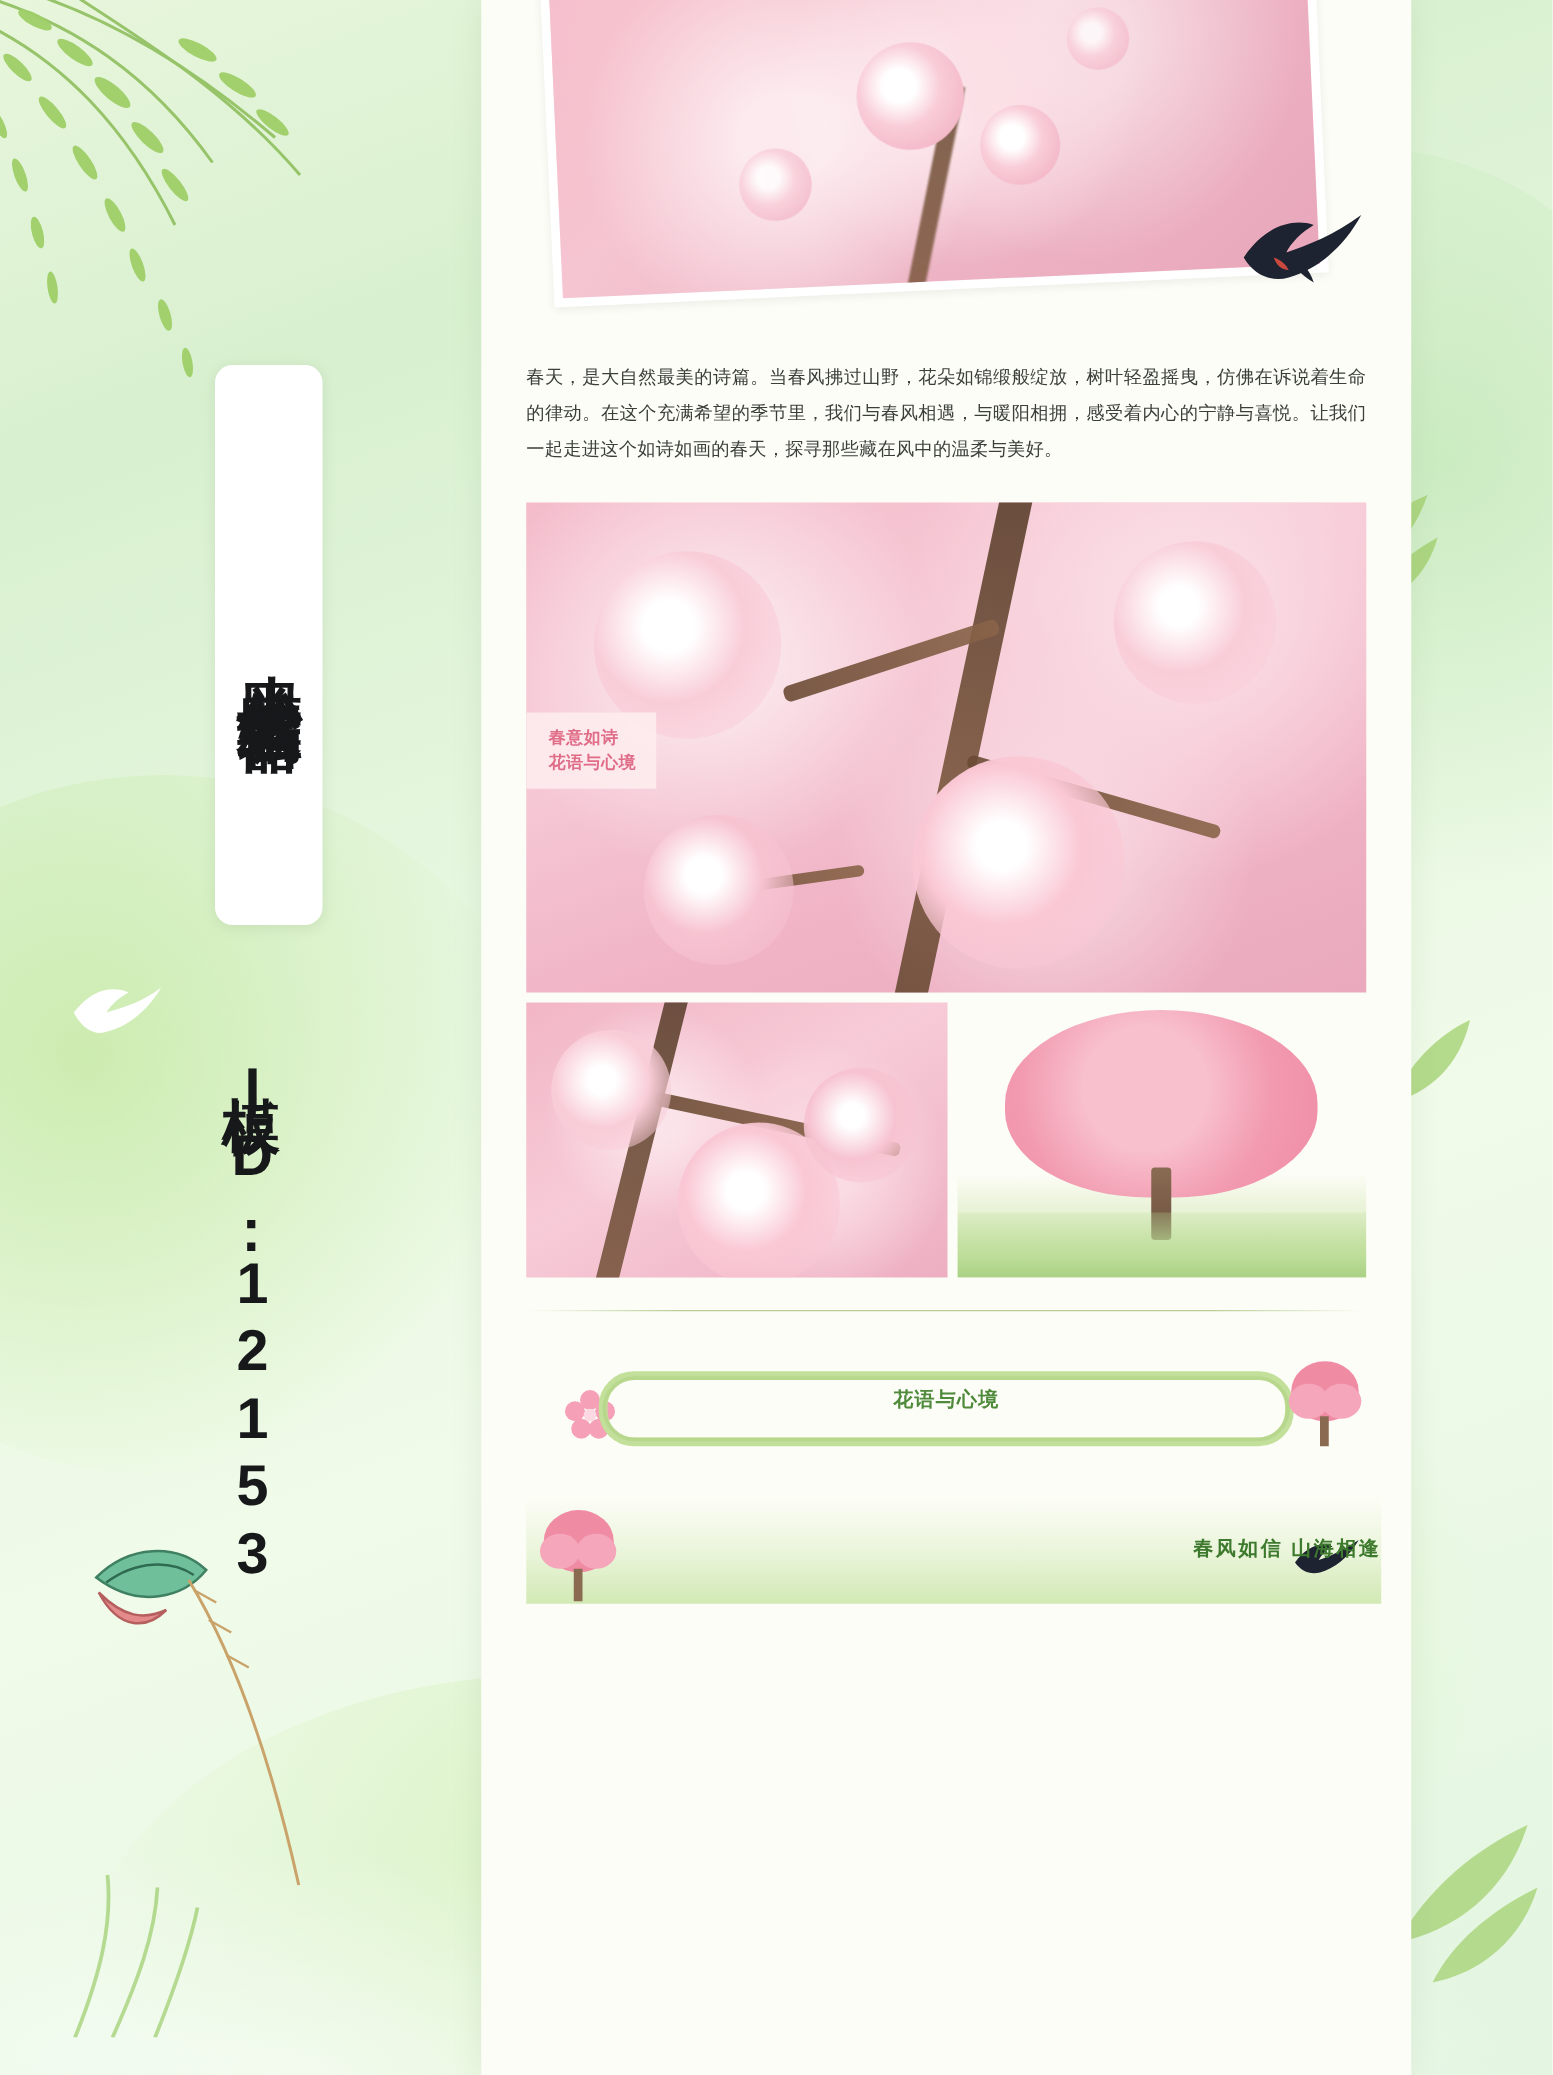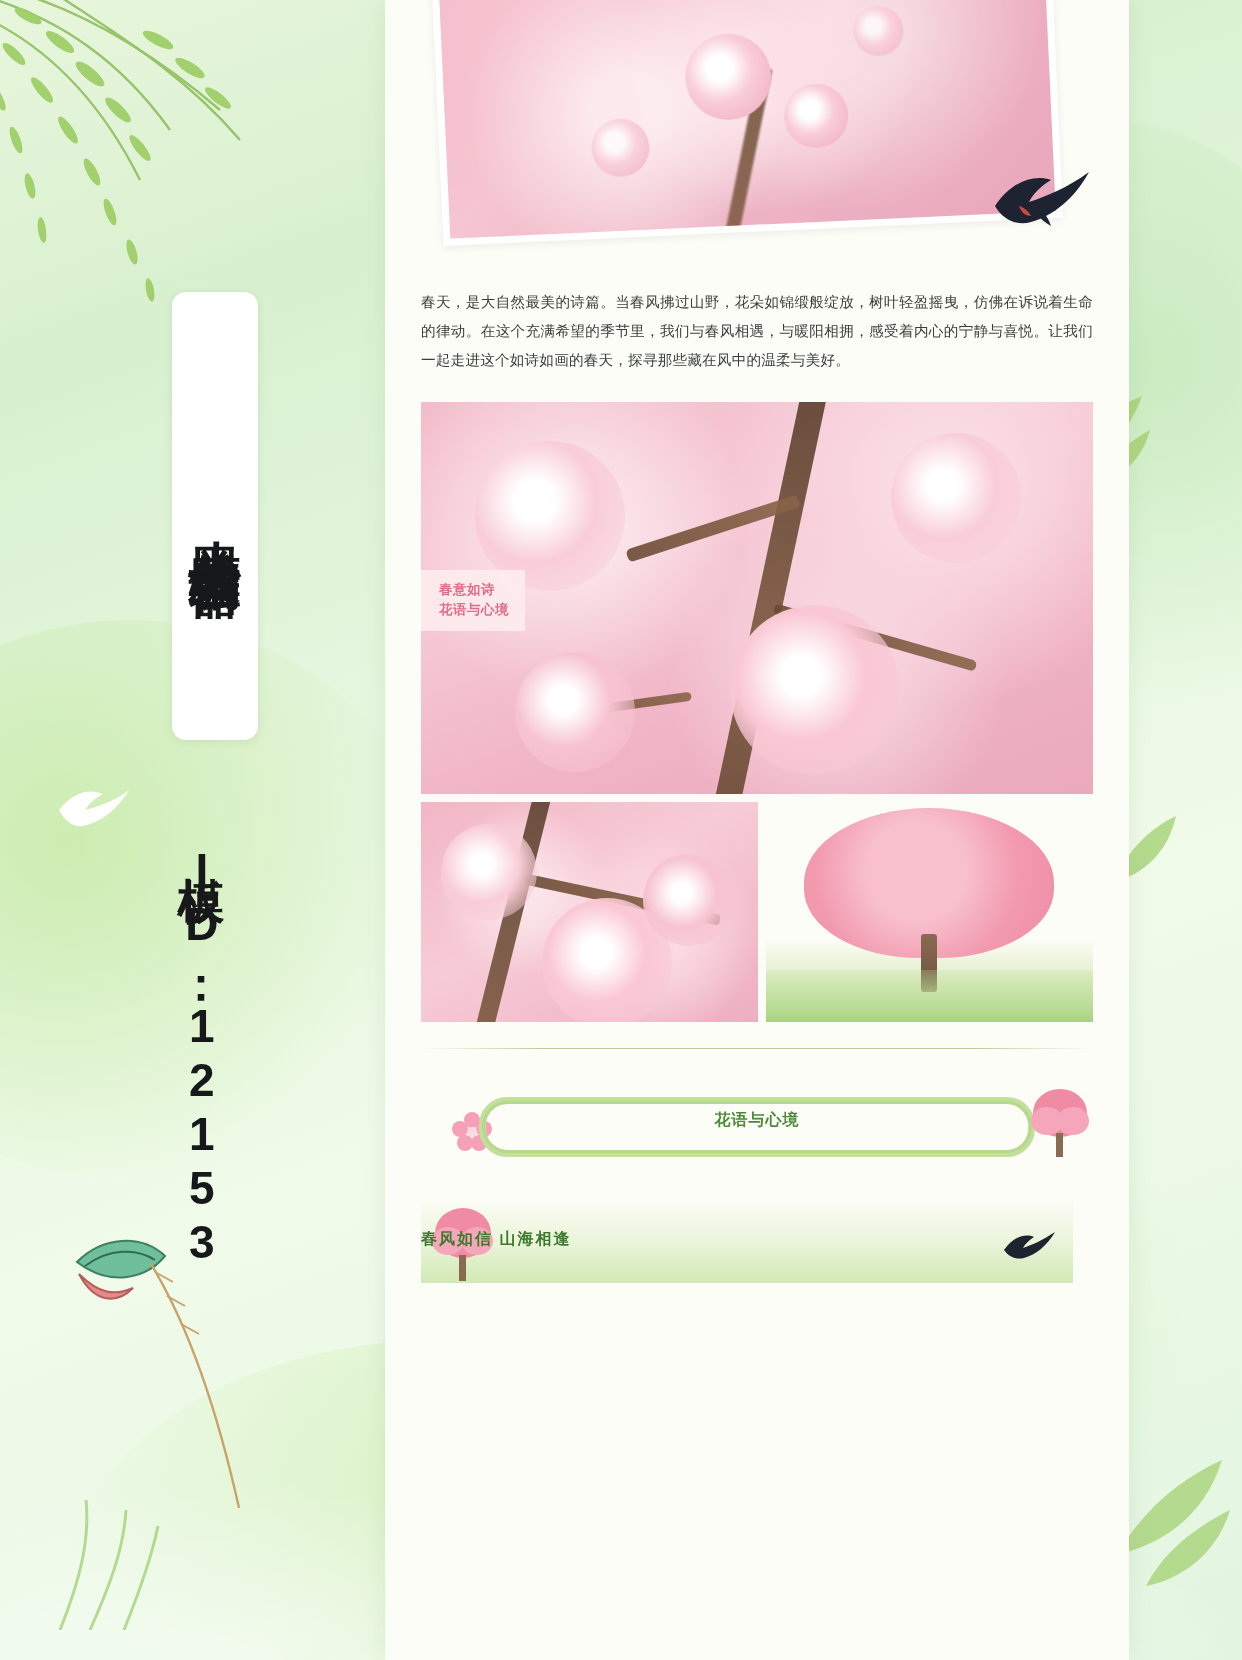--- a/index.html
+++ b/index.html
@@ -314,25 +314,25 @@
   .deco-tree-right { right: 0; }
   .deco-flower-left, .deco-flower-right {
     position: absolute; width: 46px; height: 46px; top: 30px;
   }
   .deco-flower-left { left: 28px; }
   .deco-flower-right { right: 28px; }
 
   
   .bottom-banner {
     position: relative;
-    margin: 34px 56px 0 36px;
+    margin: 34px 24px 0 36px;
     height: 86px;
     display: flex;
     align-items: center;
-    justify-content: flex-start;
+    justify-content: flex-end;
     background: linear-gradient(180deg, rgba(255,255,255,0) 0%, rgba(226,241,206,.75) 55%, rgba(205,231,173,.9) 100%);
     overflow: hidden;
   }
   .bottom-banner .banner-text {
     position: relative;
     z-index: 3;
     font-size: 16px;
     font-weight: 700;
     color: #3e7a2e;
     letter-spacing: 2px;

